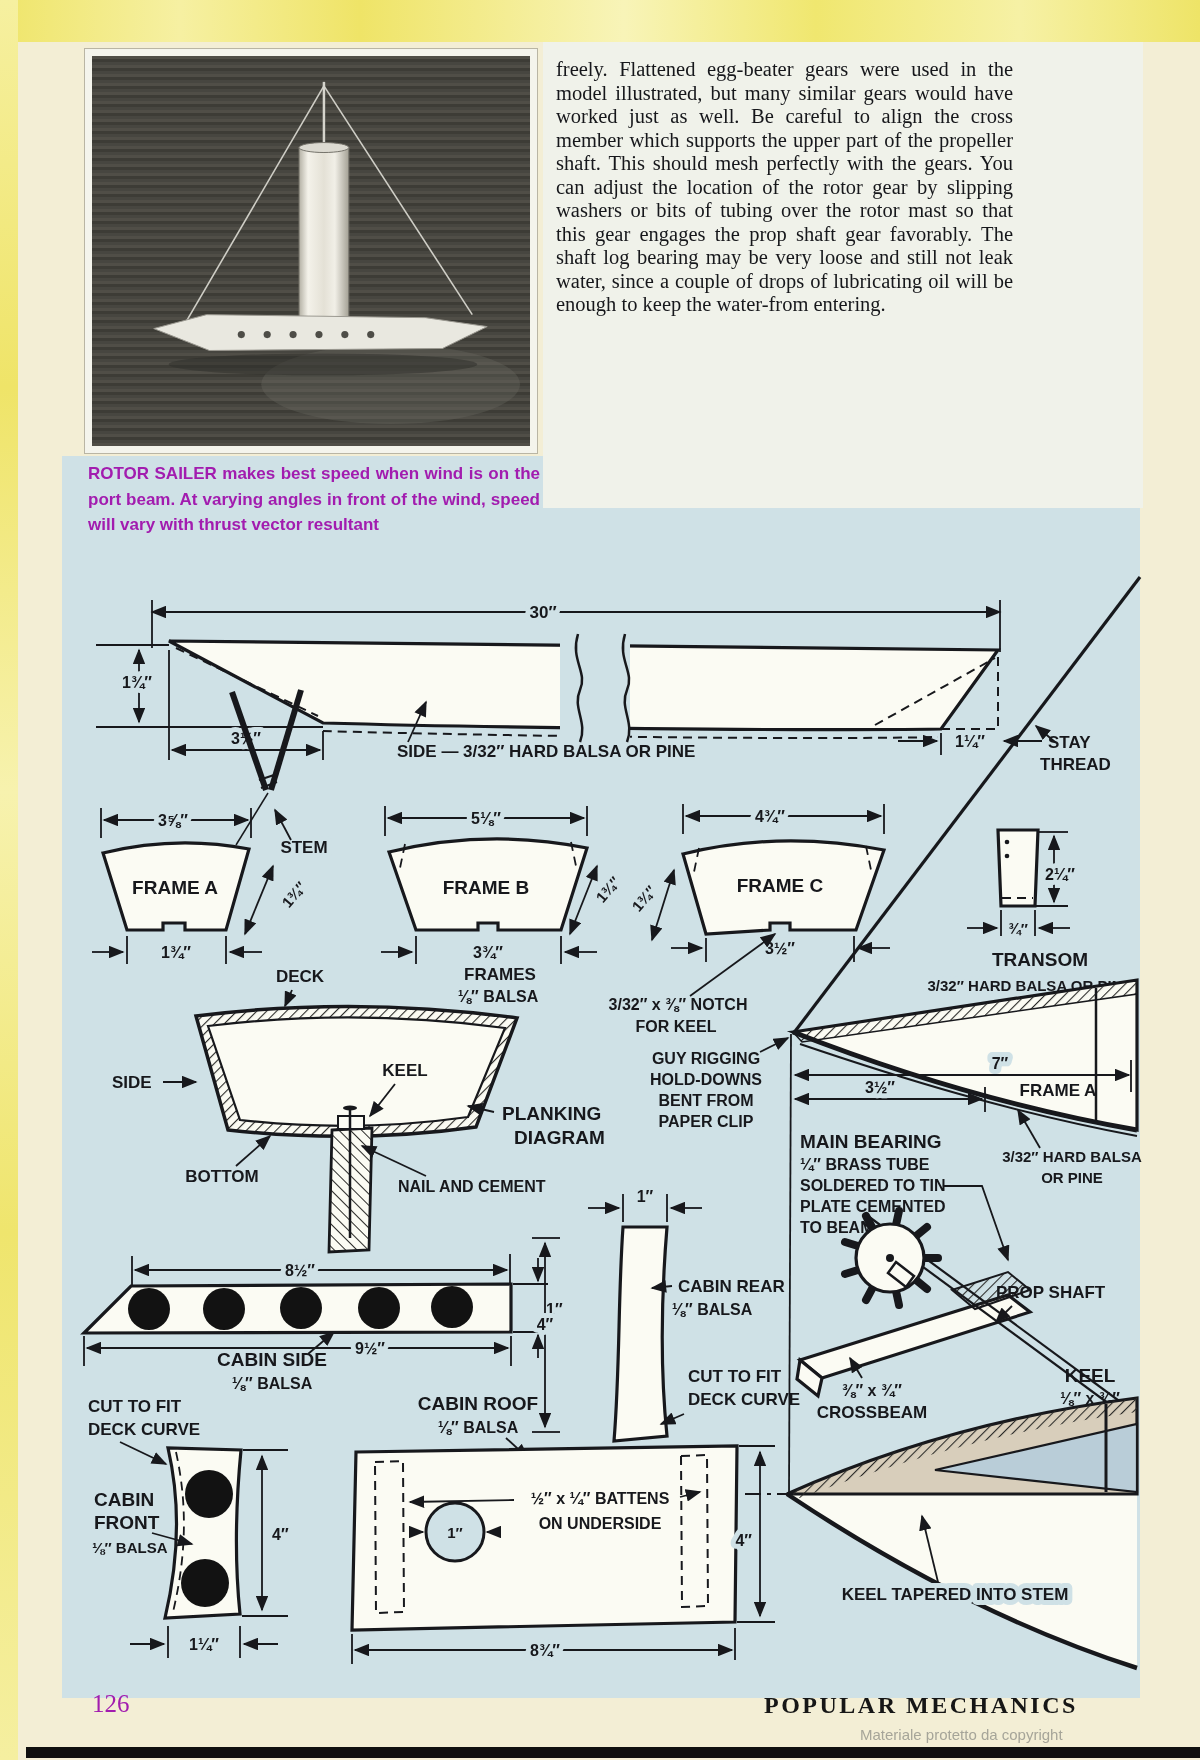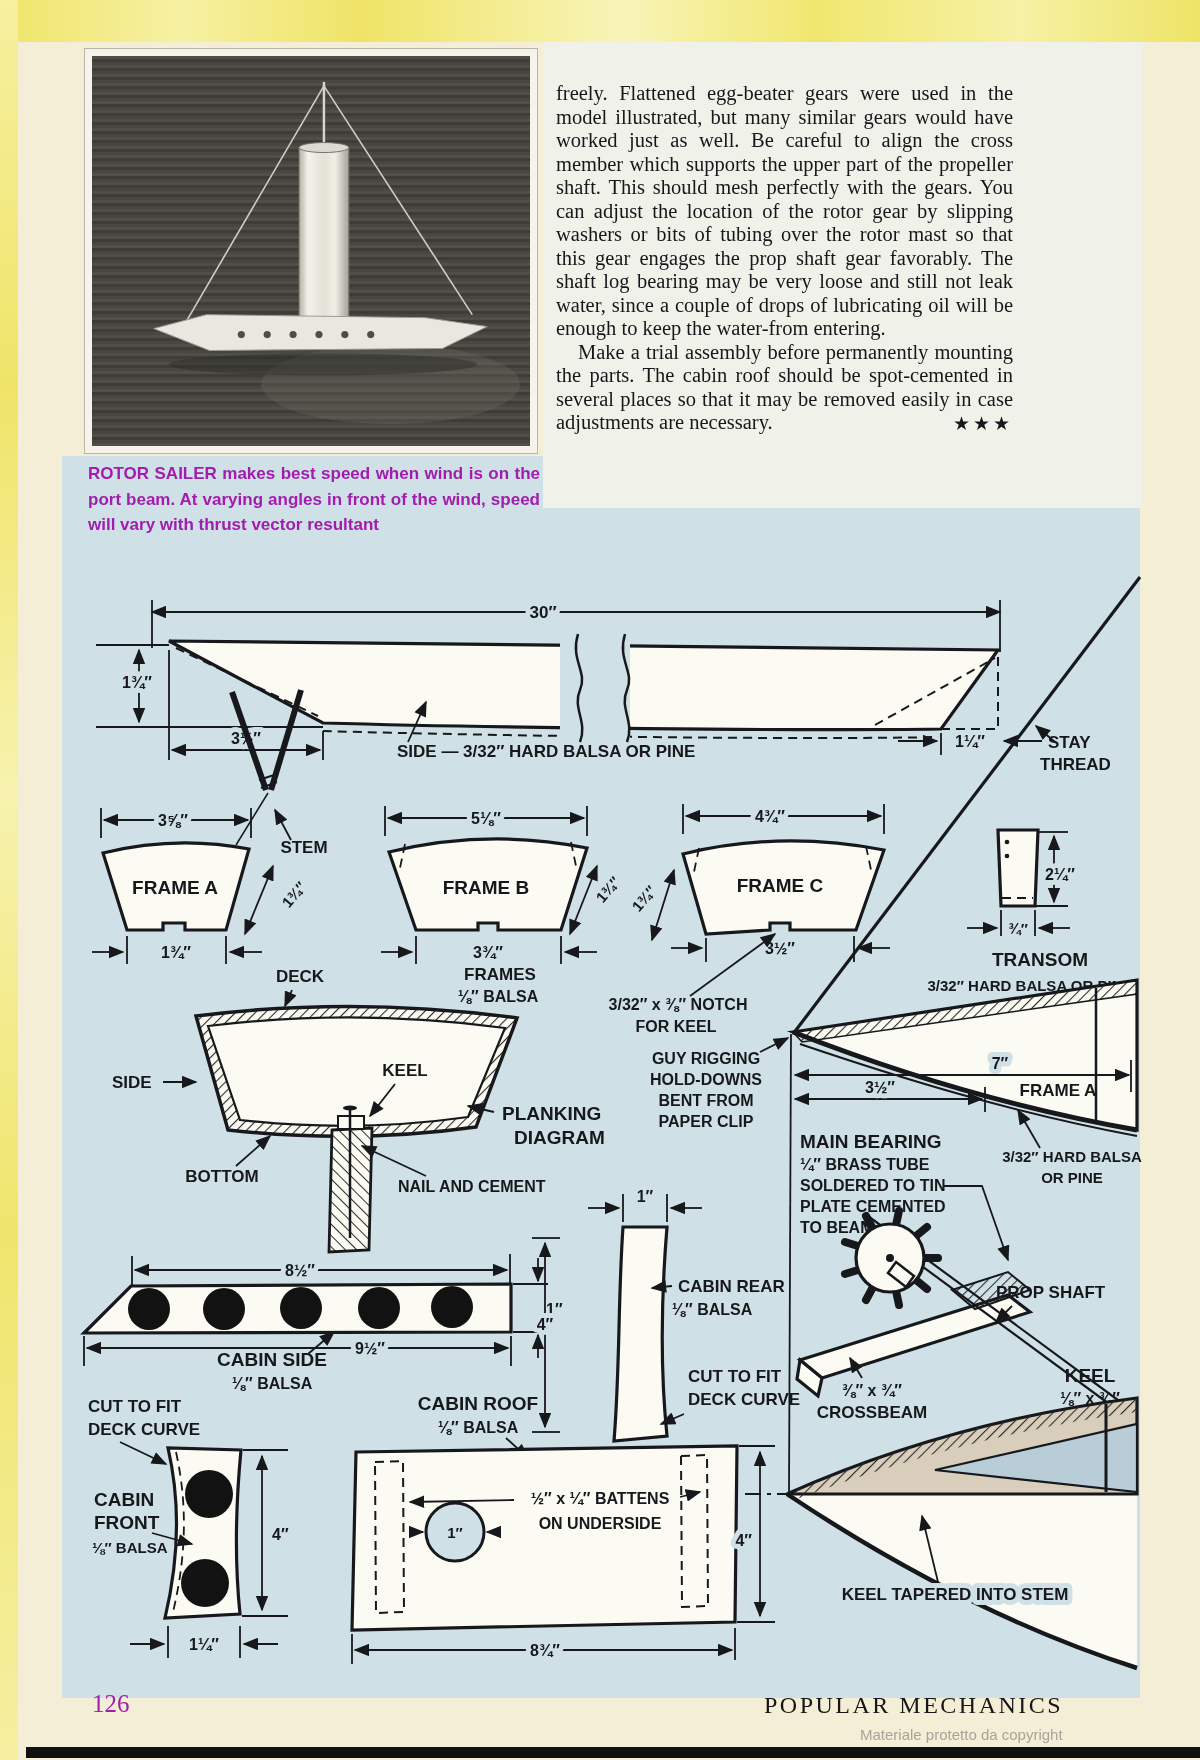--- a/index.html
+++ b/index.html
@@ -17,29 +17,29 @@
          border:1px solid #b9b5a4;box-sizing:border-box;padding:7px;z-index:3;}
   #photo-inner{width:100%;height:100%;position:relative;
     background:repeating-linear-gradient(180deg,#504e47 0 3px,#3d3c36 3px 6px,#474640 6px 9px);}
   #photo-inner svg{position:absolute;left:0;top:0;width:100%;height:100%;}
   
   #caption{left:88px;top:461px;width:452px;z-index:3;font-size:17px;font-weight:bold;
            line-height:25.5px;text-align:justify;color:#a21caf;}
   
   #article{left:556px;top:58px;width:457px;z-index:3;color:#16171b;
            font-family:"Liberation Serif","DejaVu Serif",serif;font-size:20.5px;
-           line-height:23.5px;text-align:justify;margin-top:24px;}
+           line-height:23.5px;text-align:justify;}
   #article p{margin:0;}
   #article .p2{text-indent:22px;position:relative;}
   #article .stars{position:absolute;right:0;bottom:-1px;font-size:19px;letter-spacing:3px;text-indent:0;}
   
   #page-number{left:92px;top:1690px;z-index:3;font-family:"Liberation Serif","DejaVu Serif",serif;
                font-size:25px;color:#a21caf;}
   #magazine-name{left:764px;top:1692px;z-index:3;font-family:"Liberation Serif","DejaVu Serif",serif;
-                 font-size:24px;font-weight:normal;letter-spacing:2.5px;color:#161616;}
+                 font-size:24px;font-weight:bold;letter-spacing:2.5px;color:#161616;}
   #copyright{left:860px;top:1726px;width:282px;text-align:left;z-index:6;
              font-size:15px;color:#a6a599;}
   
   #dg{left:0;top:0;width:1200px;height:1760px;z-index:2;}
   #dg text{font-family:"Liberation Sans","DejaVu Sans",sans-serif;font-weight:bold;fill:#17181c;}
   .s15{font-size:15px}.s16{font-size:16px}.s17{font-size:17px}.s19{font-size:19px}
   .mid{text-anchor:middle}.end{text-anchor:end}
   .halo{paint-order:stroke;stroke:#cfe1e6;stroke-width:10px;stroke-linejoin:round;}
   .pc{fill:#fbfbf3;stroke:#17181c;stroke-width:3.2px;stroke-linejoin:miter;}
   .ln{stroke:#17181c;fill:none;}
@@ -420,19 +420,18 @@
   </div>
 </div>
 
 <div class="abs" id="caption">
   <strong>ROTOR SAILER</strong>
   <span>makes best speed when wind is on the port beam. At varying angles in front of the wind, speed will vary with thrust vector resultant</span>
 </div>
 
 <div class="abs" id="article">
   <p>freely. Flattened egg-beater gears were used in the model illustrated, but many similar gears would have worked just as well. Be careful to align the cross member which supports the upper part of the propeller shaft. This should mesh perfectly with the gears. You can adjust the location of the rotor gear by slipping washers or bits of tubing over the rotor mast so that this gear engages the prop shaft gear favorably. The shaft log bearing may be very loose and still not leak water, since a couple of drops of lubricating oil will be enough to keep the water-from entering.</p>
-  <p class="p2"><span>Make a trial assembly before permanently mounting the parts. The cabin roof should be spot-cemented in several places so that it may be removed easily in case adjustments are necessary.</span><span class="stars">★★★</span></p>
 </div>
 
 <div class="abs" id="page-number">126</div>
 <div class="abs" id="magazine-name">POPULAR MECHANICS</div>
 <div class="abs" id="copyright">Materiale protetto da copyright</div>
 <div class="abs" id="bottom-bar"></div>
 
 </body></html>

